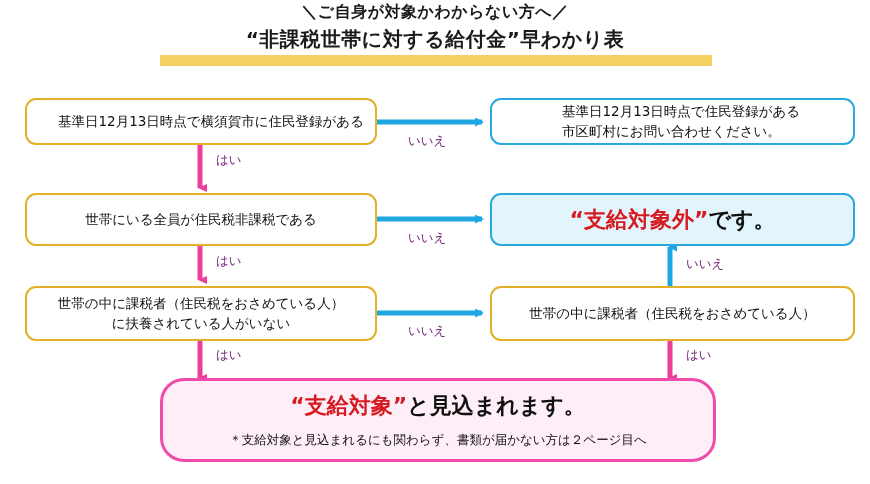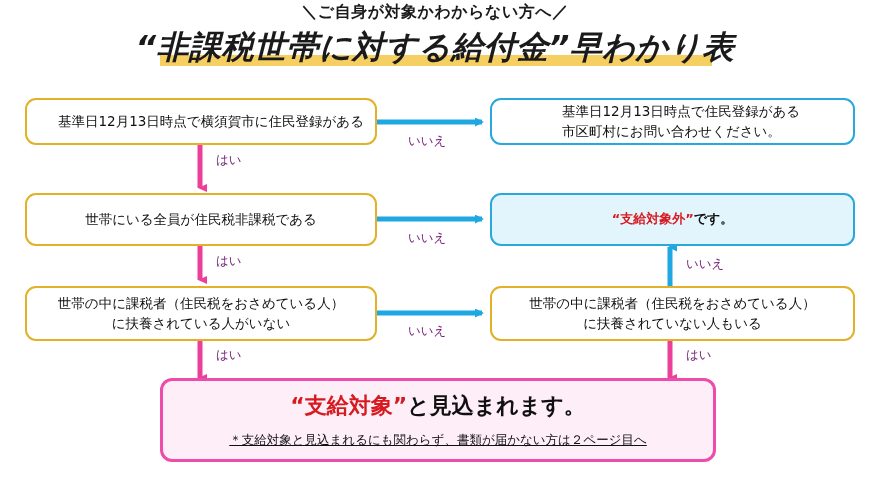--- a/index.html
+++ b/index.html
@@ -18,54 +18,53 @@
     font-size:16px;font-weight:bold;color:#1a1a1a;
     letter-spacing:.5px;
     white-space:nowrap;
   }
   .title-wrap{
     position:absolute;left:0;top:26px;width:870px;
     text-align:center;height:40px;
   }
   .title{
     position:relative;display:inline-block;
-    font-size:32px;font-weight:bold;color:#1a1a1a;
+    font-size:20px;font-weight:bold;color:#1a1a1a;
     letter-spacing:.5px;white-space:nowrap;z-index:2;
     padding:0 4px;
-    font-style:italic;
   }
   .title-underline{
     position:absolute;left:160px;top:55px;width:552px;height:11px;
     background:#f6cf62;z-index:1;
   }
 
   
   .box{
     position:absolute;box-sizing:border-box;
     display:flex;align-items:center;justify-content:center;
     text-align:center;
     border-radius:11px;
     background:#ffffff;
     line-height:1.45;
   }
   .box .inner{width:100%;padding:0 8px;}
   .box-yellow{border:2.5px solid #e3b128;}
   .box-blue{border:2.5px solid #29a8dd;}
   .box-blue-fill{border:2.5px solid #29a8dd;background:#e3f5fc;}
-  .box-pink{border:3px solid #ee4bab;background:#fdeef7;border-radius:12px;}
+  .box-pink{border:3px solid #ee4bab;background:#fdeef7;border-radius:24px;}
 
   .q-text{font-size:13.5px;color:#101010;}
   .q-text .l2{display:block;}
 
-  .result-blue{font-size:13px;color:#101010;font-weight:bold;}
+  .result-blue{font-size:22px;color:#101010;font-weight:bold;}
   .result-blue .hl{color:#d71920;}
 
   .result-pink-main{font-size:22px;color:#101010;font-weight:bold;}
   .result-pink-main .hl{color:#d71920;}
-  .result-pink-note{font-size:12.5px;color:#101010;margin-top:9px;font-weight:normal;text-decoration:underline;}
+  .result-pink-note{font-size:12.5px;color:#101010;margin-top:9px;font-weight:normal;}
 
   
   .alabel{
     position:absolute;font-size:12.5px;color:#701a75;white-space:nowrap;
   }
 
   
   #wires{position:absolute;left:0;top:0;width:870px;height:484px;pointer-events:none;}
 </style>
 </head>
@@ -144,21 +143,20 @@
   <div class="box box-yellow" style="left:25px;top:286px;width:352px;height:55px;">
     <div class="inner q-text">
       <span>世帯の中に課税者（住民税をおさめている人）</span>
       <span class="l2">に扶養されている人がいない</span>
     </div>
   </div>
 
   <div class="box box-yellow" style="left:490px;top:286px;width:365px;height:55px;">
     <div class="inner q-text">
       <span>世帯の中に課税者（住民税をおさめている人）</span>
-      <span class="l2">に扶養されていない人もいる</span>
     </div>
   </div>
 
   <div class="alabel" style="left:408px;top:323px;">いいえ</div>
   <div class="alabel" style="left:216px;top:347px;">はい</div>
   <div class="alabel" style="left:686px;top:347px;">はい</div>
 
   <div class="box box-pink" style="left:160px;top:378px;width:556px;height:84px;">
     <div class="inner">
       <div class="result-pink-main">

